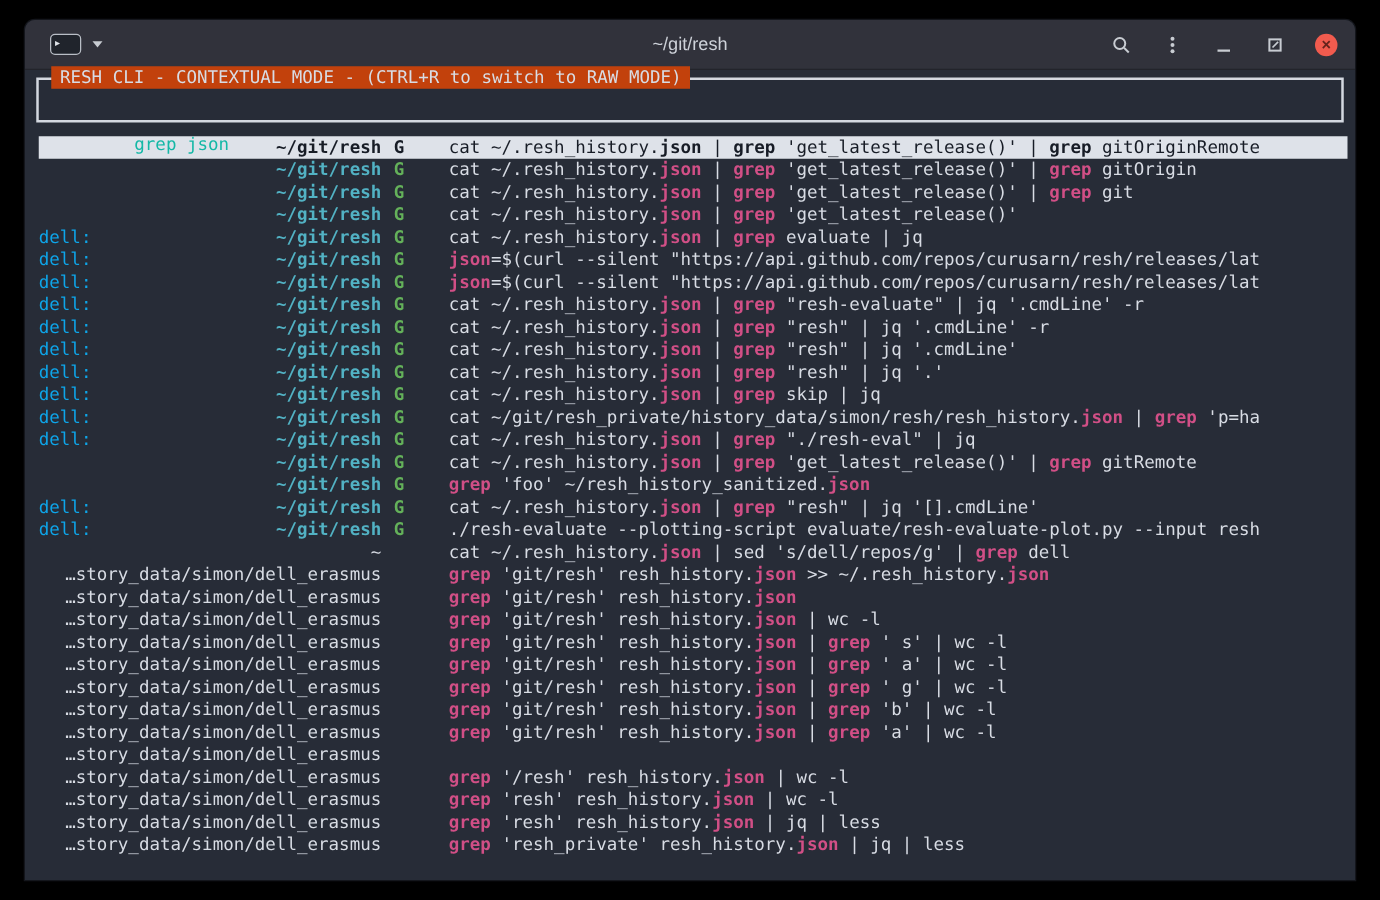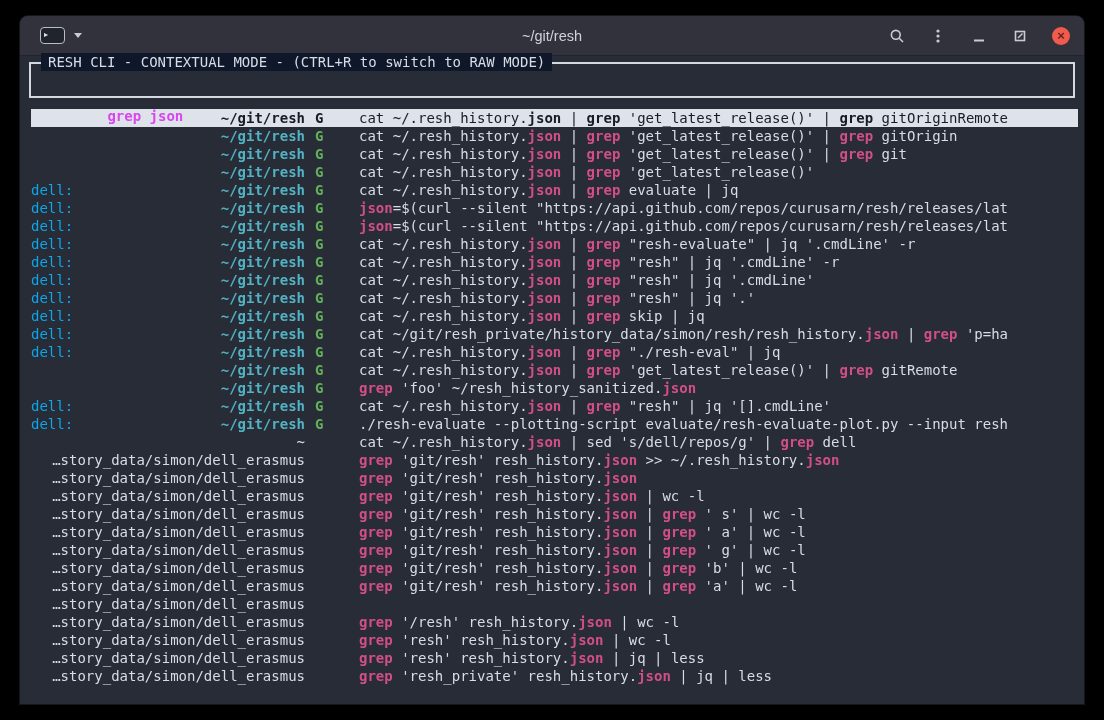--- a/index.html
+++ b/index.html
@@ -27,23 +27,23 @@
   .tb-right{margin-left:auto;display:flex;align-items:center;gap:23px;}
   .tb-icon{display:inline-flex;align-items:center;justify-content:center;
            width:18px;height:18px;}
   .tb-close{width:18px;height:18px;border-radius:50%;background:#f15b4e;
             color:#65231c;display:inline-flex;align-items:center;justify-content:center;
             font-size:13px;font-weight:bold;line-height:18px;}
   
   .term{color:#d8dce4;font-size:14px;line-height:18px;}
   .query-box{margin:6px 9px 0 9px;border:2px solid #d4d8e0;position:relative;
              padding:7px 9px 7px 9px;height:18px;white-space:pre;}
-  .box-title{position:absolute;top:-11px;left:10px;background:#0f172a;
+  .box-title{position:absolute;top:-11px;left:10px;background:#c2410c;
              padding:0 7px;color:#d8dce4;}
-  .query{color:#d946ef;font-weight:bold;}
+  .query{color:#14b8a6;}
   .rows{margin-top:11px;}
   .row{display:flex;height:18px;line-height:18px;white-space:pre;
        margin:0 6px 0 11px;overflow:hidden;}
   .row.selected{background:#dee2e9;}
   .col-left{width:274px;flex:none;display:flex;justify-content:space-between;
             overflow:hidden;}
   .host{color:#0ea5e9;}
   .path{color:#d8dce4;}
   .path.match{color:#52b2c4;font-weight:bold;}
   .col-flags{width:44px;flex:none;padding-left:10px;overflow:hidden;}

